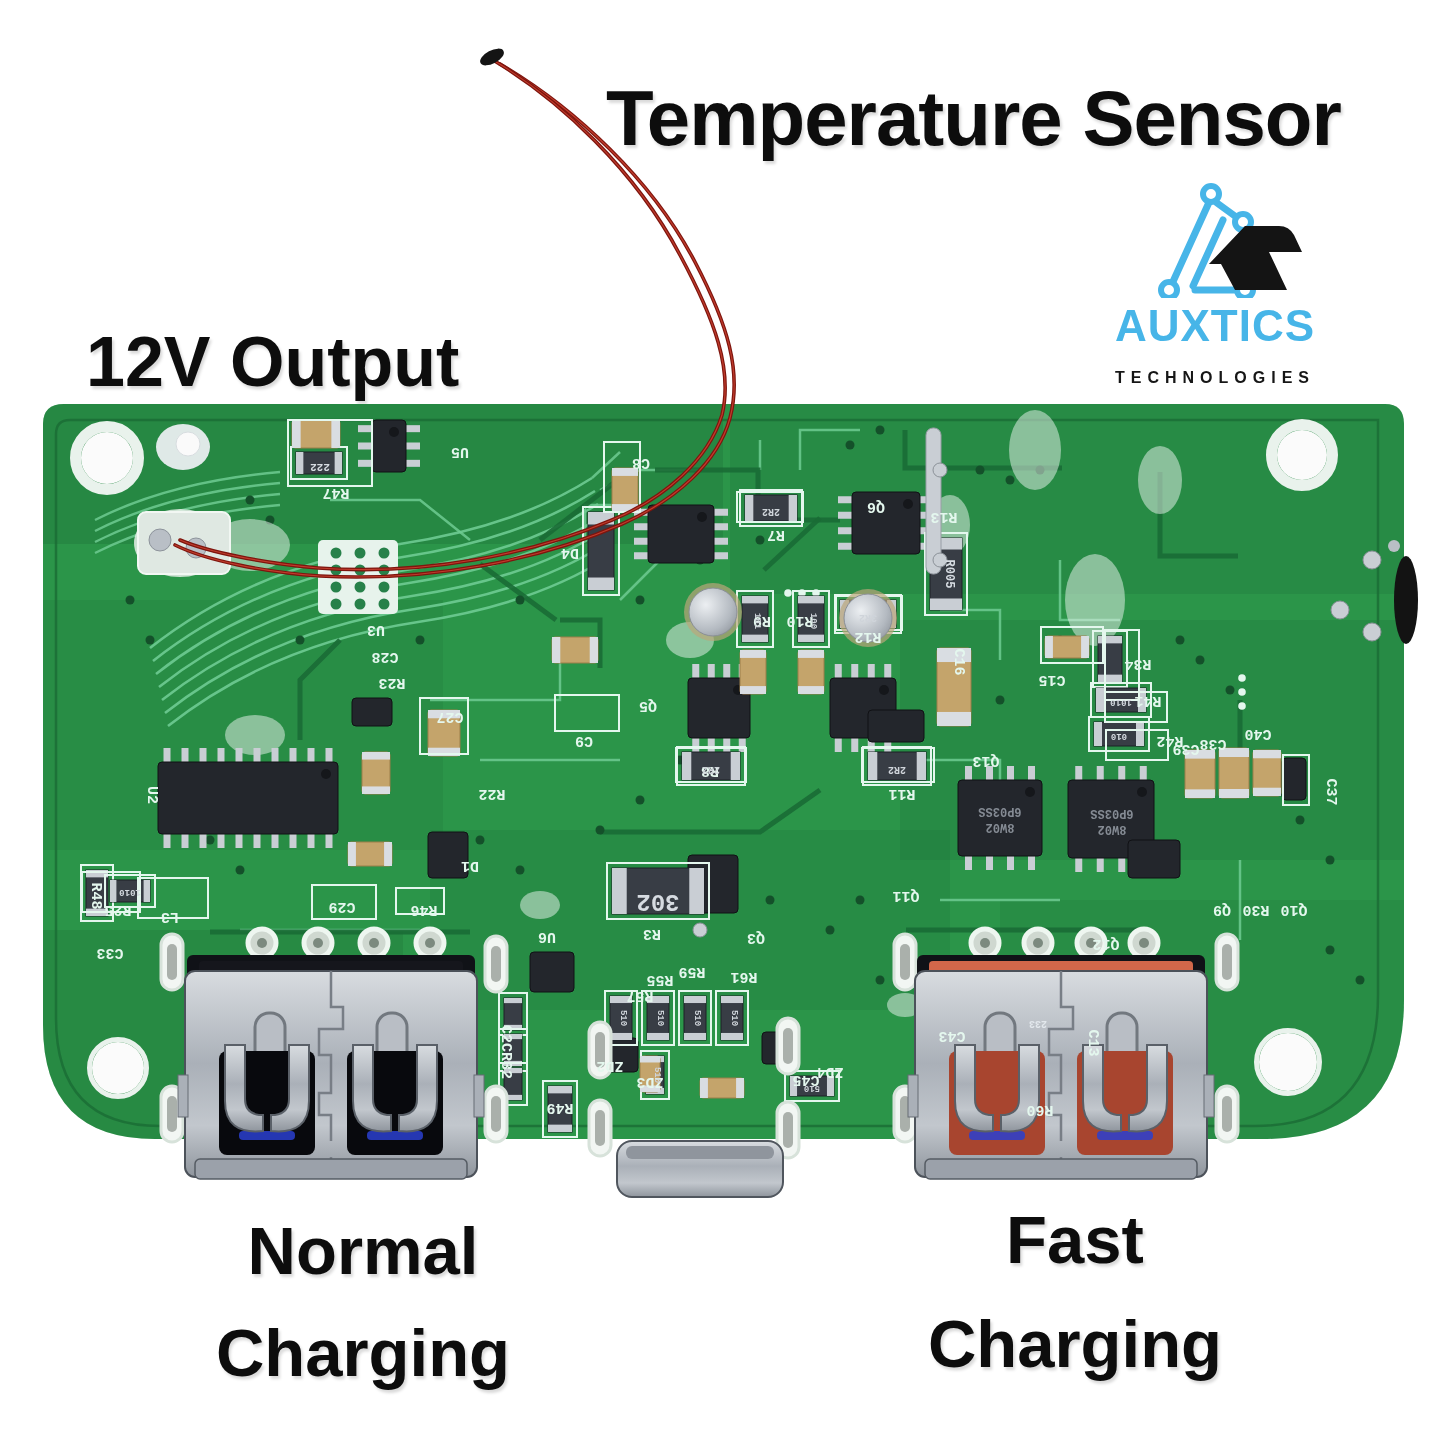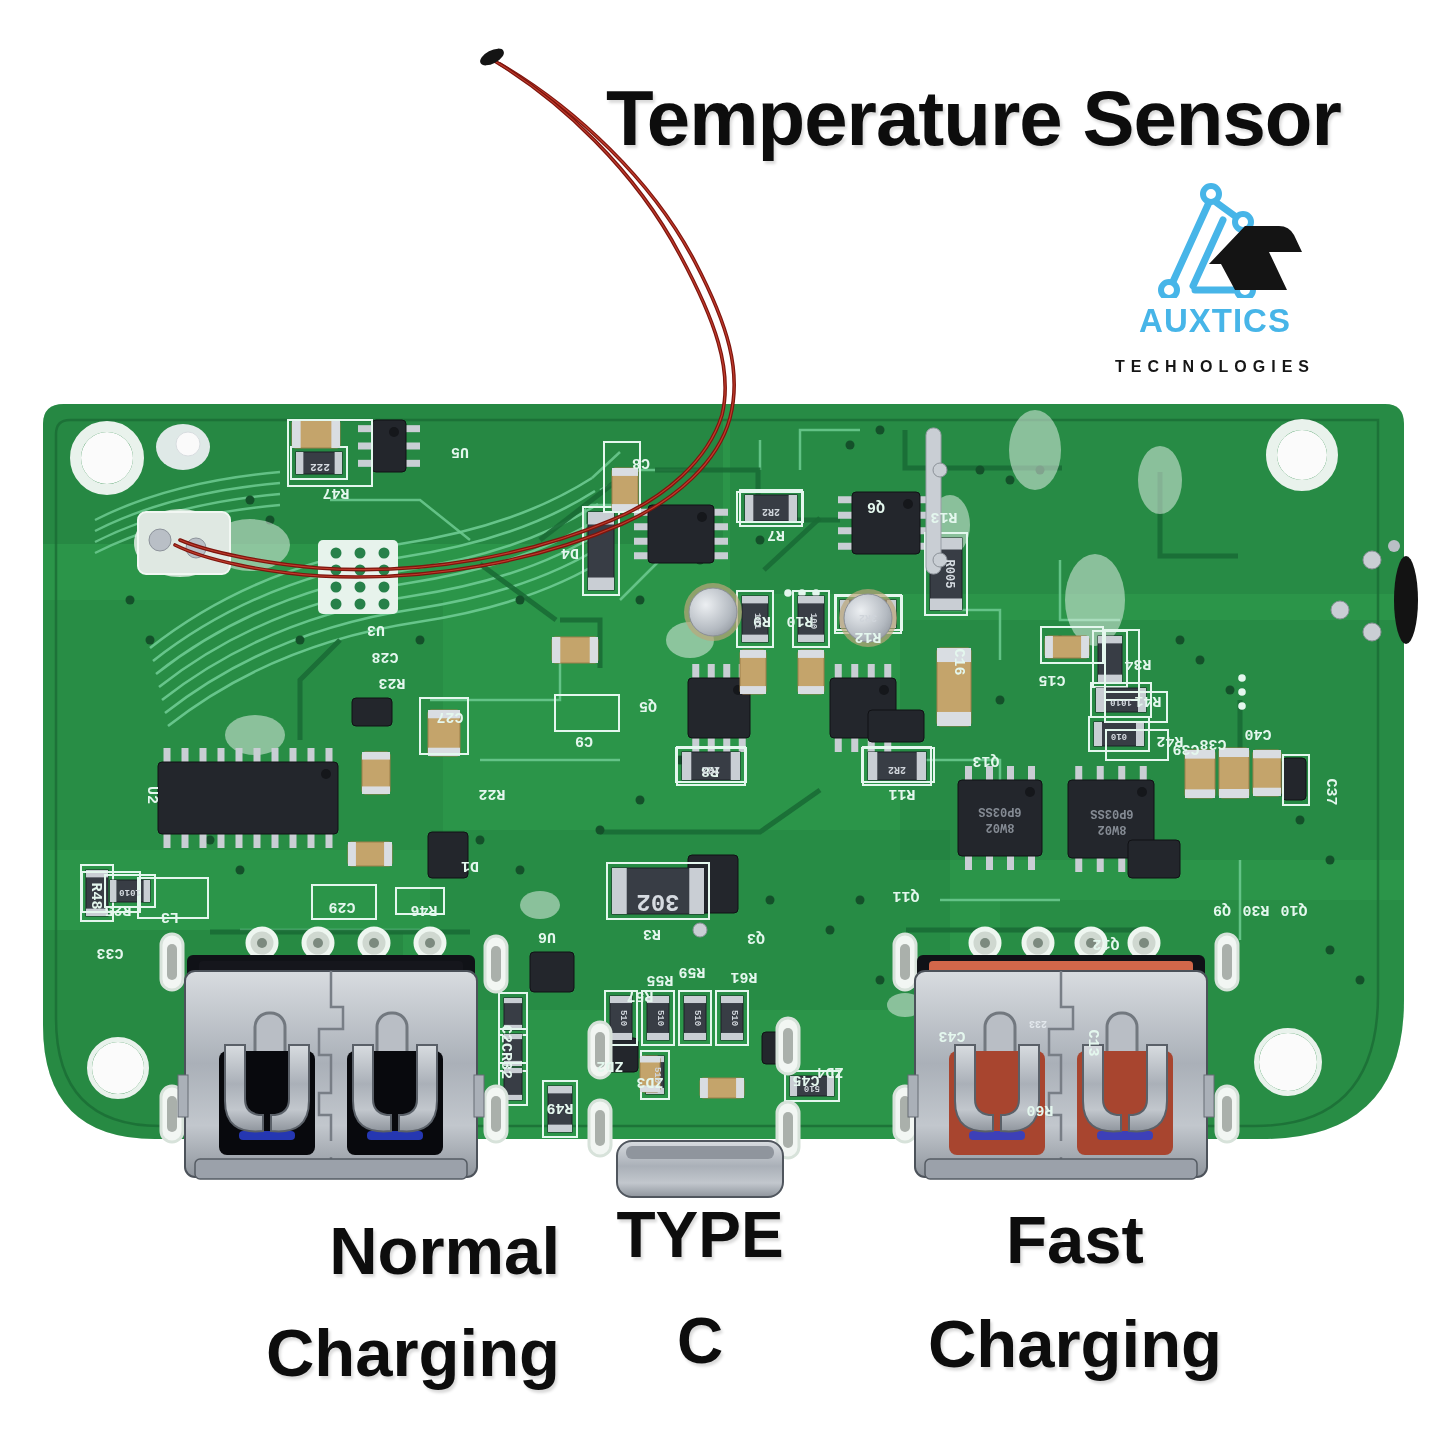--- a/index.html
+++ b/index.html
@@ -4,44 +4,41 @@
 <style>
   html,body{margin:0;padding:0;background:#fff;}
   #stage{position:relative;width:1445px;height:1445px;background:var(--bg,#fff);overflow:hidden;
          font-family:"Liberation Sans",sans-serif;}
   .anno{position:absolute;font-weight:700;color:var(--ink,#0d0d0d);line-height:1.05;
         text-shadow:2px 3px 3px rgba(0,0,0,0.15);white-space:nowrap;margin-top:32px;}
   #anno-temp{left:606px;top:46px;font-size:78px;letter-spacing:-1px;}
   #anno-12v{left:86px;top:294px;font-size:70px;}
   .anno2{position:absolute;font-weight:700;color:var(--ink,#0d0d0d);text-align:center;
          text-shadow:2px 3px 3px rgba(0,0,0,0.15);}
-  #anno-normal{left:140px;top:1200px;width:420px;font-size:67px;line-height:102px;text-align:right;}
+  #anno-normal{left:153px;top:1200px;width:420px;font-size:67px;line-height:102px;}
   #anno-typec{left:580px;top:1182px;width:240px;font-size:64px;line-height:106px;}
   #anno-fast{left:900px;top:1188px;width:350px;font-size:67px;line-height:104px;}
   #logo{position:absolute;left:1093px;top:176px;width:244px;text-align:center;}
-  #logo-name{font-size:33px;font-weight:700;letter-spacing:1px;color:var(--logo-blue,#47b5e8);line-height:1.0;margin-top:2px;}
+  #logo-name{font-size:44px;font-weight:700;letter-spacing:1px;color:var(--logo-blue,#47b5e8);line-height:1.0;margin-top:2px;}
   #logo-sub{font-size:16px;font-weight:700;letter-spacing:6px;color:#161616;margin-top:21px;}
   #pcb-svg{position:absolute;left:0;top:0;}
   .silk-t{fill:var(--silk,#e4f7ee);font-family:"Liberation Mono","DejaVu Sans Mono",monospace;font-weight:700;}
   .mark-t{font-family:"Liberation Mono","DejaVu Sans Mono",monospace;font-weight:700;}
 </style>
 </head>
 <body>
 
 <div id="stage">
 
   <div class="anno" id="anno-temp">Temperature Sensor</div>
+  <div class="anno" id="anno-12v">12V Output</div>
 
   <div class="anno2" id="anno-normal">
     <div>Normal</div>
     <div>Charging</div>
-  </div>
-  <div class="anno2" id="anno-typec">
-    <div>TYPE</div>
-    <div>C</div>
   </div>
   <div class="anno2" id="anno-fast">
     <div>Fast</div>
     <div>Charging</div>
   </div>
 
   <div id="logo">
     <svg width="244" height="122" viewBox="0 0 244 122">
       <g fill="none" stroke="#47b5e8" stroke-width="7" stroke-linecap="round">
         <path d="M78 110 L118 22"></path>

